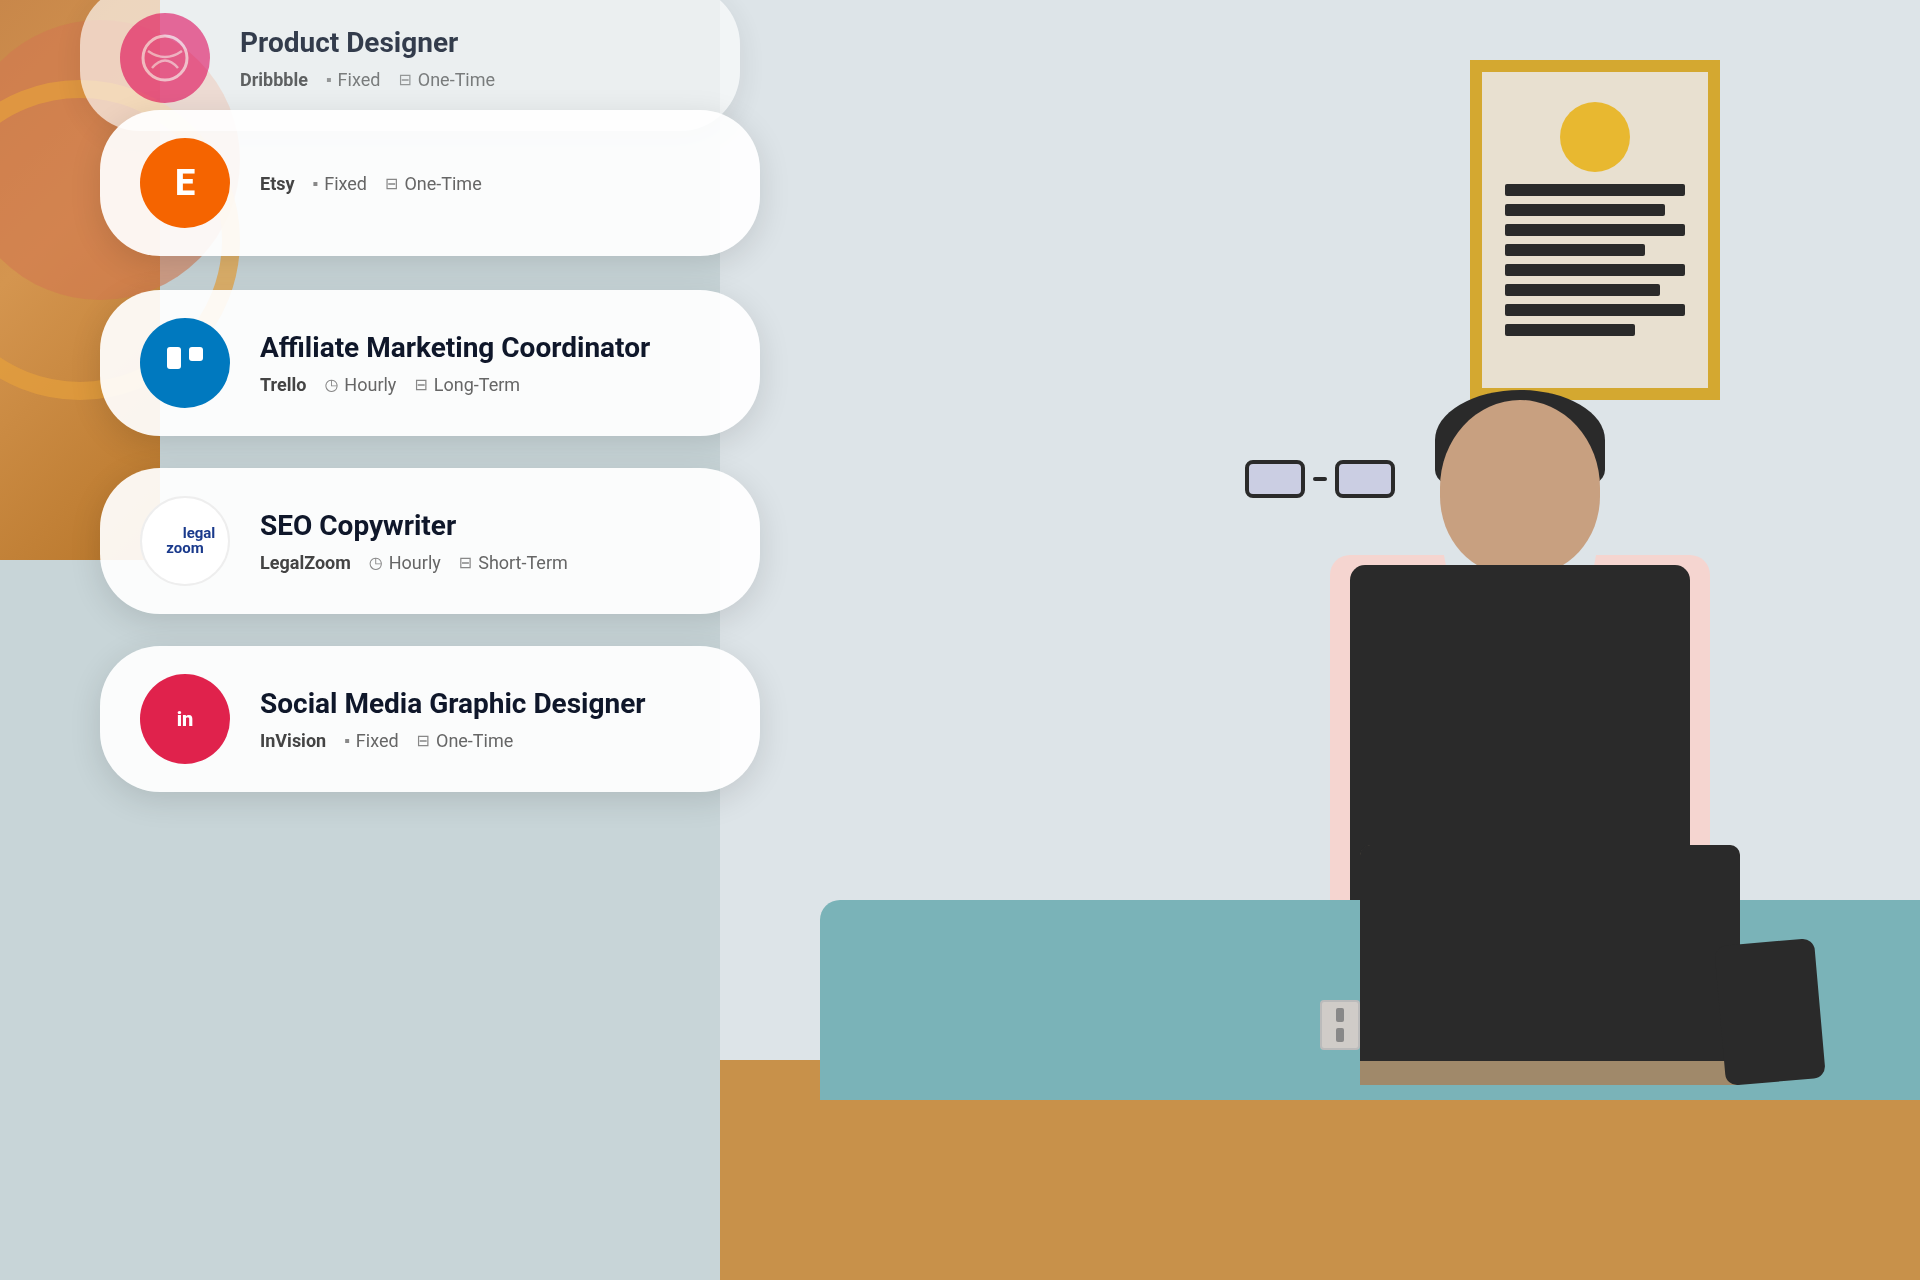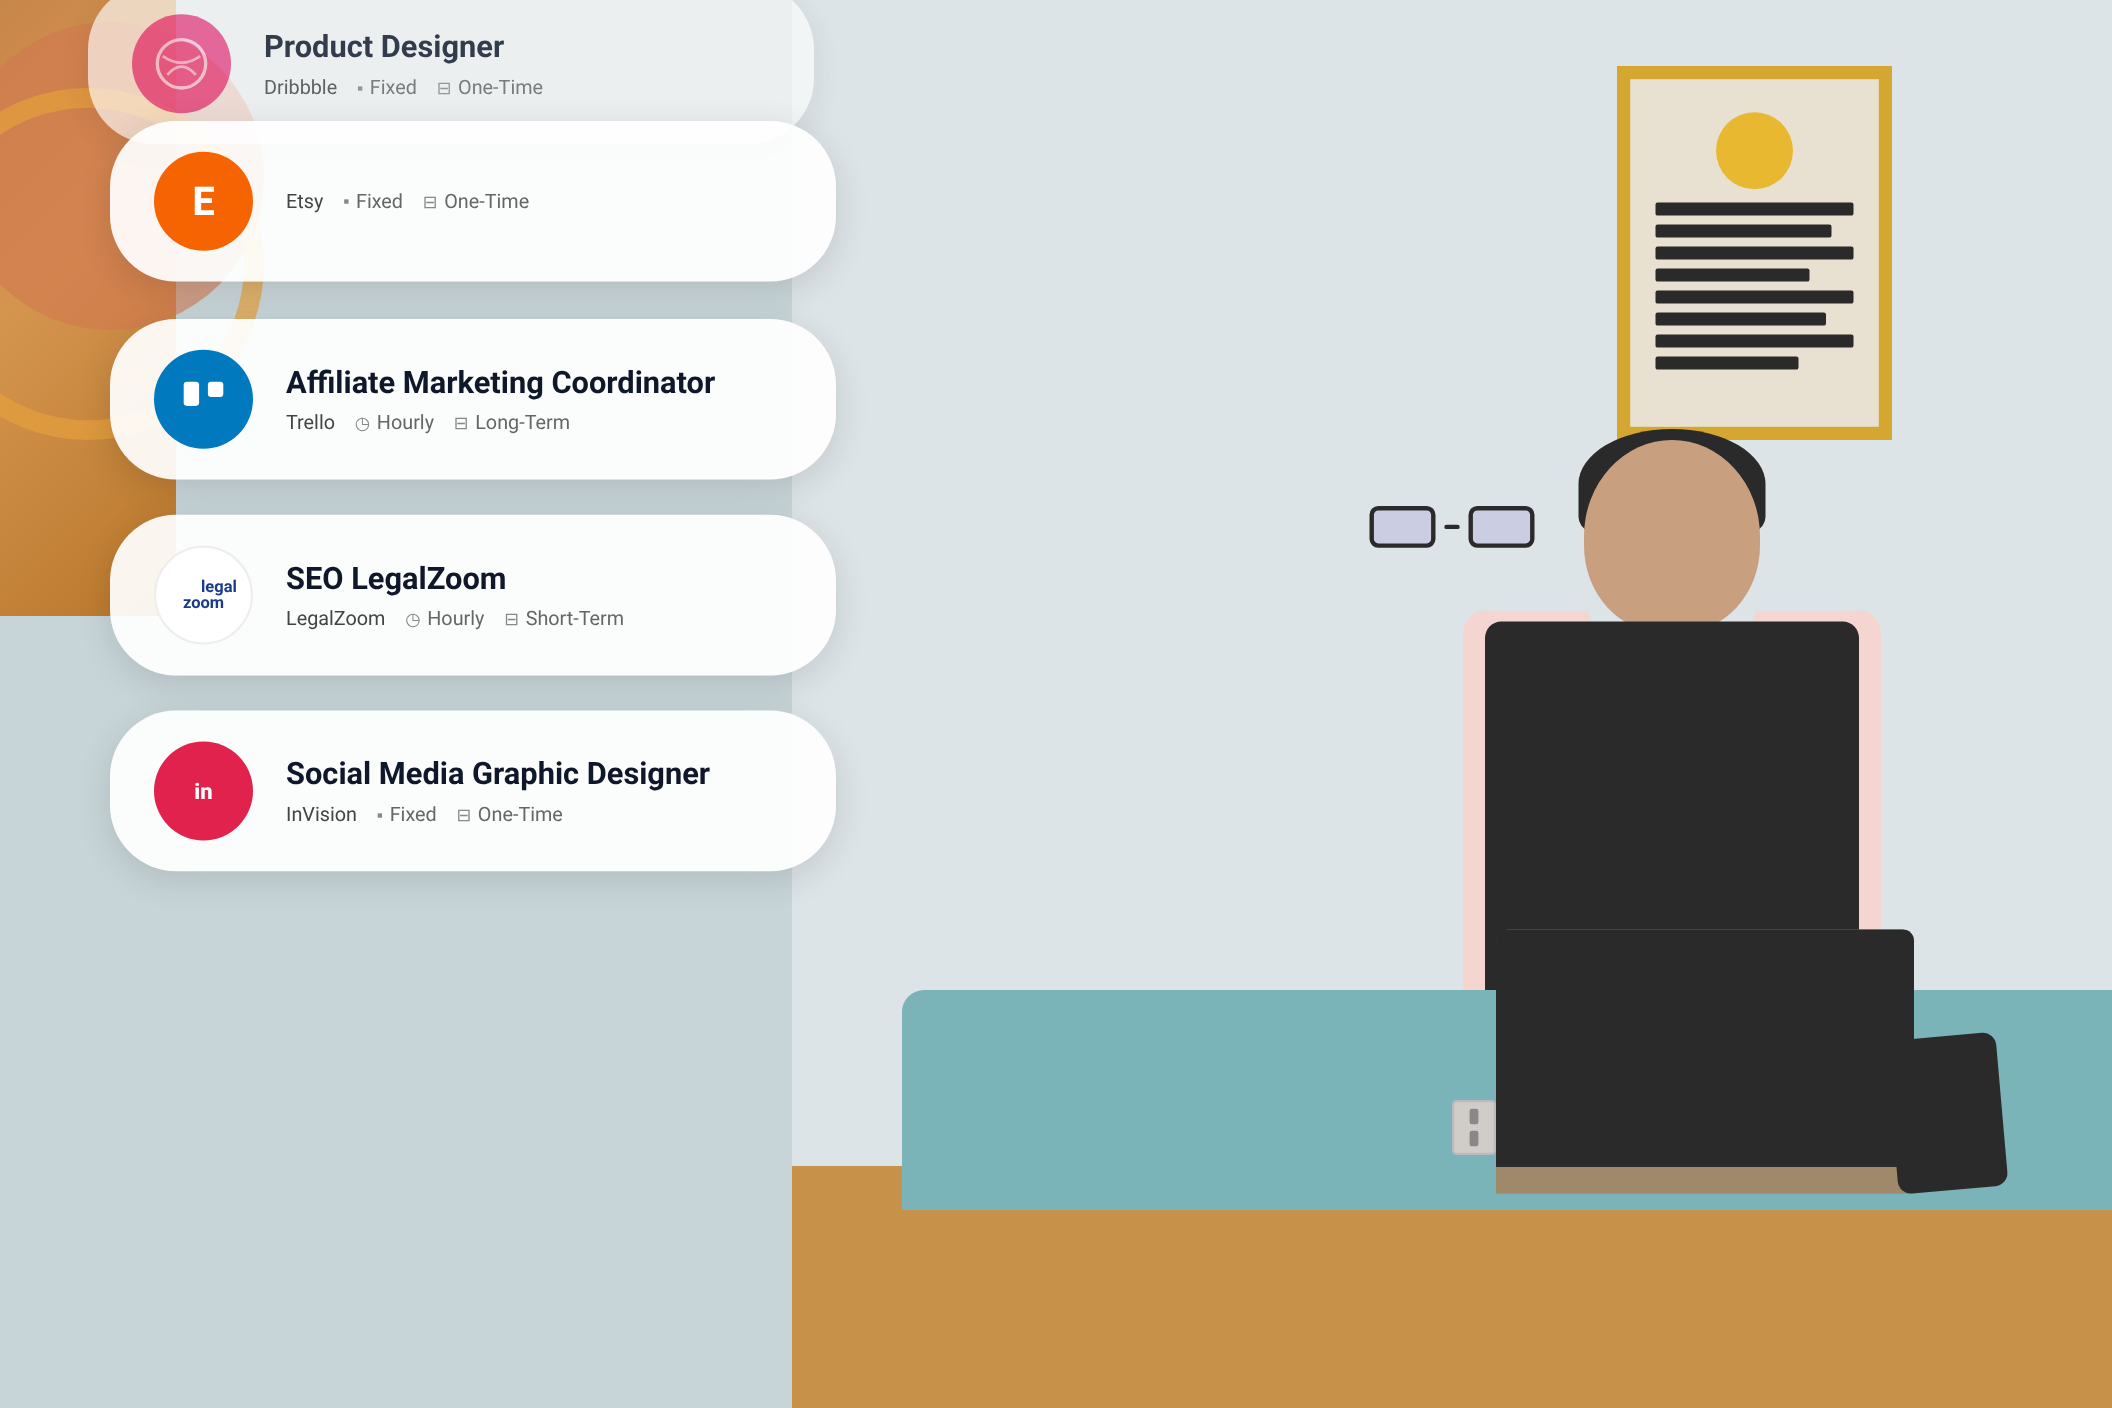--- a/index.html
+++ b/index.html
@@ -174,21 +174,21 @@
     .card-meta {
       display: flex;
       align-items: center;
       gap: 18px;
       color: #555;
       font-size: 18px;
     }
 
     .meta-company {
       color: #444;
-      font-weight: 400;
+      font-weight: 700;
     }
 
     .meta-item {
       display: flex;
       align-items: center;
       gap: 6px;
       color: #666;
     }
 
     .meta-icon {
@@ -473,21 +473,21 @@
     </div>
   </div>
 
   <div style="position: absolute; top: 468px; left: 100px;">
     <div class="job-card">
       <div class="logo-circle logo-legalzoom">
         <span class="legalzoom-text-legal">legal</span>
         <span class="legalzoom-text-zoom">zoom</span>
       </div>
       <div class="card-content">
-        <div class="card-title">SEO LegalZoom</div>
+        <div class="card-title">SEO Copywriter</div>
         <div class="card-meta">
           <span class="meta-company">LegalZoom</span>
           <span class="meta-item">
             <span class="meta-icon">◷</span>
             <span>Hourly</span>
           </span>
           <span class="meta-item">
             <span class="meta-icon">⊟</span>
             <span>Short-Term</span>
           </span>

